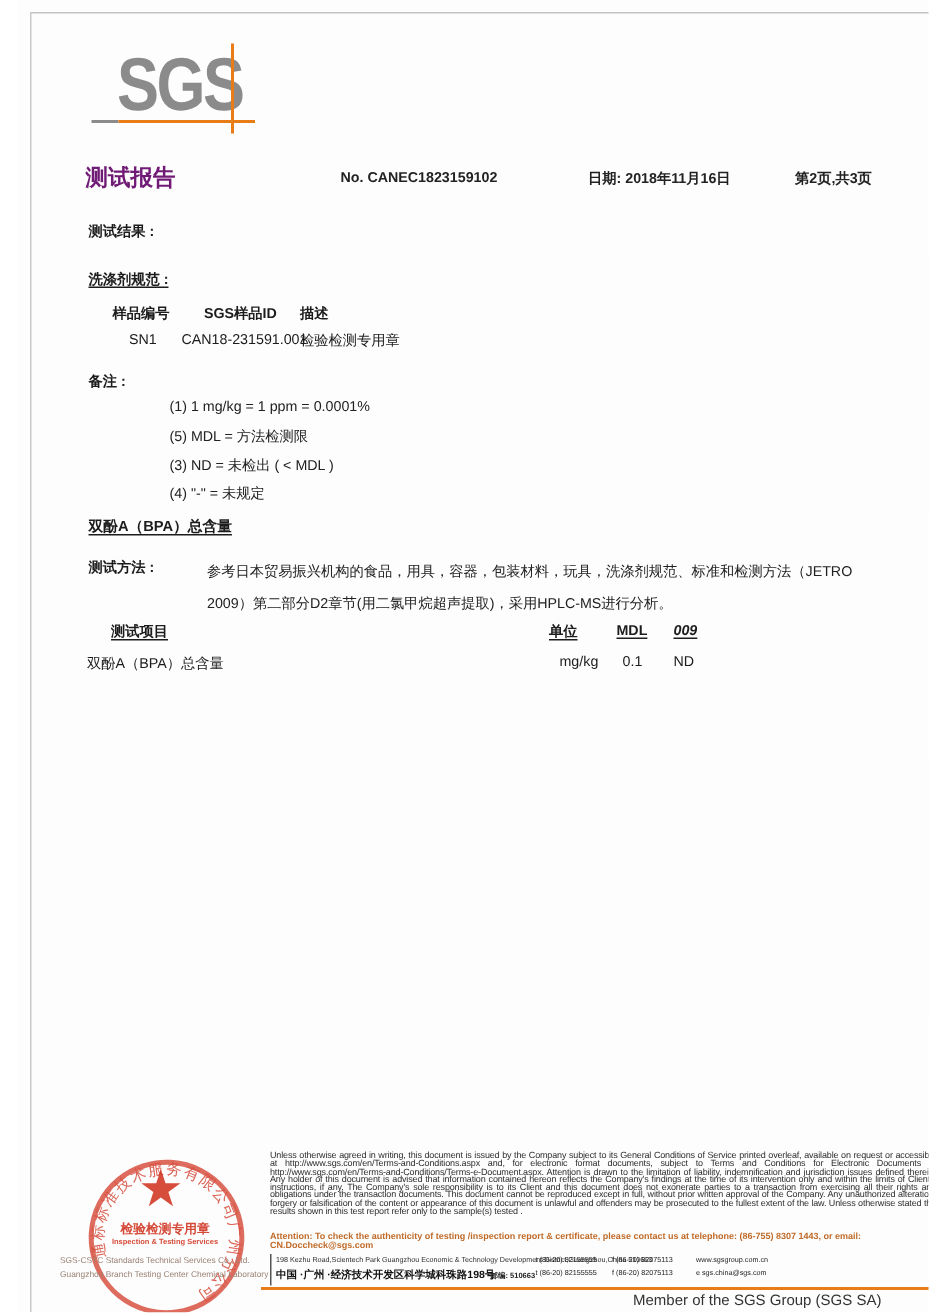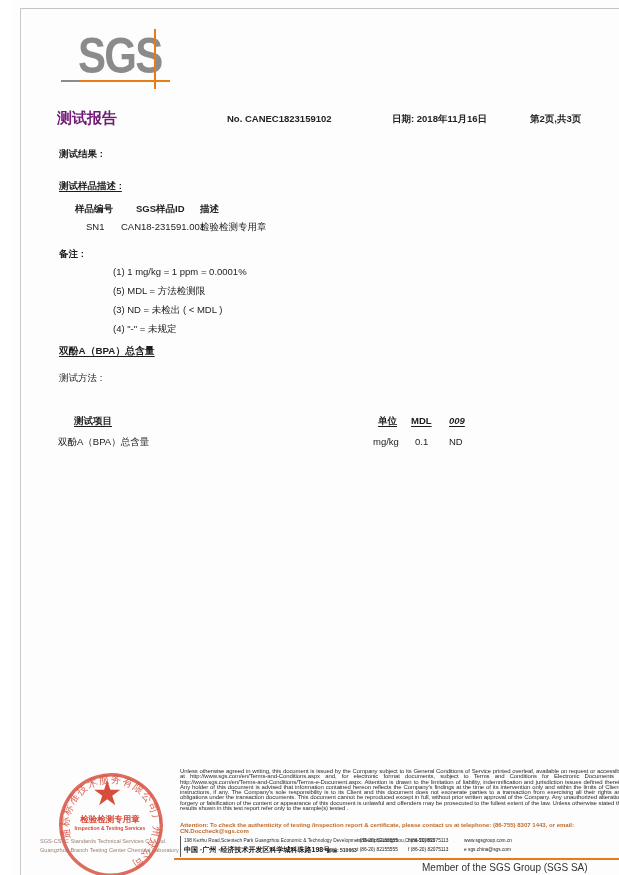--- a/index.html
+++ b/index.html
@@ -36,24 +36,24 @@
   .sample-desc { left:47px; top:180px; }
 
   .st-h1 { left:63px; top:203px; } .st-h2 { left:124px; top:203px; } .st-h3 { left:188px; top:203px; }
   .st-c1 { left:74px; top:221px; } .st-c2 { left:109px; top:221px; } .st-c3 { left:188px; top:221px; }
 
   .notes-label { left:47px; top:248px; }
   .note-item { left:101px; font-size:9.5px; }
   .n0 { top:266px; } .n1 { top:285px; } .n2 { top:304px; } .n3 { top:323px; }
 
   .bpa-heading { left:47px; top:345px; font-size:9.8px; }
-  .method-label { left:47px; top:372px; }
+  .method-label { left:47px; top:372px;font-weight:bold; }
   .method-text { left:126px; top:371px; width:442px; font-size:9.5px; line-height:21px; }
 
-  .rt-h1 { left:62px; top:415px; } .rt-h2 { left:366px; top:415px;font-family:Liberation Mono, monospace; }
+  .rt-h1 { left:62px; top:415px; } .rt-h2 { left:354px; top:415px;font-family:Liberation Mono, monospace; }
   .rt-h3 { left:399px; top:415px; } .rt-h4 { left:437px; top:415px; font-style:italic; }
   .rt-c1 { left:46px; top:436px; } .rt-c2 { left:361px; top:436px; }
   .rt-c3 { left:403px; top:436px; } .rt-c4 { left:437px; top:436px; }
 
   
   .legal { left:168px; top:769px; width:444px; font-size:6px; line-height:5.3px;
     text-align:justify; color:#2e2e2e; letter-spacing:-0.1px; }
   .attention { left:168px; top:822px; width:444px; font-size:6px; line-height:6px;
     font-weight:700; color:#c06a28; }
   .addr-bar { left:168px; top:836px; width:1px; height:21px; background:#555; }
@@ -91,37 +91,38 @@
   <div class="abs logo-line-gray"></div>
   <div class="abs logo-line-orange"></div>
   <div class="abs logo-line-vert"></div>
 
   <div class="abs doc-title">测试报告</div>
   <div class="abs report-no">No. CANEC1823159102</div>
   <div class="abs report-date">日期: 2018年11月16日</div>
   <div class="abs page-info">第2页,共3页</div>
 
   <div class="abs label bold results-label">测试结果 :</div>
-  <div class="abs label bold u sample-desc">测试样品描述 :</div>
+  <div class="abs label bold u sample-desc">洗涤剂规范 :</div>
 
   <div class="abs label bold st-h1">样品编号</div>
   <div class="abs label bold st-h2">SGS样品ID</div>
   <div class="abs label bold st-h3">描述</div>
   <div class="abs label st-c1">SN1</div>
   <div class="abs label st-c2">CAN18-231591.001</div>
   <div class="abs label st-c3">检验检测专用章</div>
 
   <div class="abs label bold notes-label">备注 :</div>
   <div class="abs note-item n0">(1) 1 mg/kg = 1 ppm = 0.0001%</div>
   <div class="abs note-item n1">(5) MDL = 方法检测限</div>
   <div class="abs note-item n2">(3) ND = 未检出 ( &lt; MDL )</div>
   <div class="abs note-item n3">(4) "-" = 未规定</div>
 
   <div class="abs label bold u bpa-heading">双酚A（BPA）总含量</div>
   <div class="abs label method-label">测试方法 :</div>
+  <div class="abs method-text">参考日本贸易振兴机构的食品，用具，容器，包装材料，玩具，洗涤剂规范、标准和检测方法（JETRO 2009）第二部分D2章节(用二氯甲烷超声提取)，采用HPLC-MS进行分析。</div>
 
   <div class="abs label bold u rt-h1">测试项目</div>
   <div class="abs label bold u rt-h2">单位</div>
   <div class="abs label bold u rt-h3">MDL</div>
   <div class="abs label bold u rt-h4">009</div>
   <div class="abs label rt-c1">双酚A（BPA）总含量</div>
   <div class="abs label rt-c2">mg/kg</div>
   <div class="abs label rt-c3">0.1</div>
   <div class="abs label rt-c4">ND</div>
 

